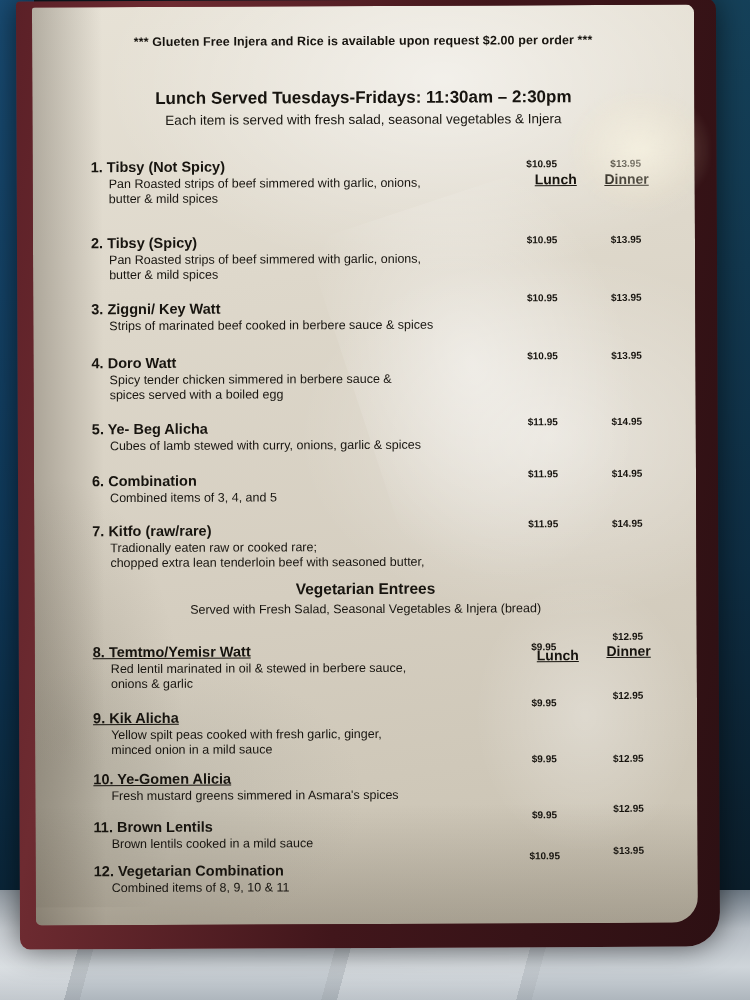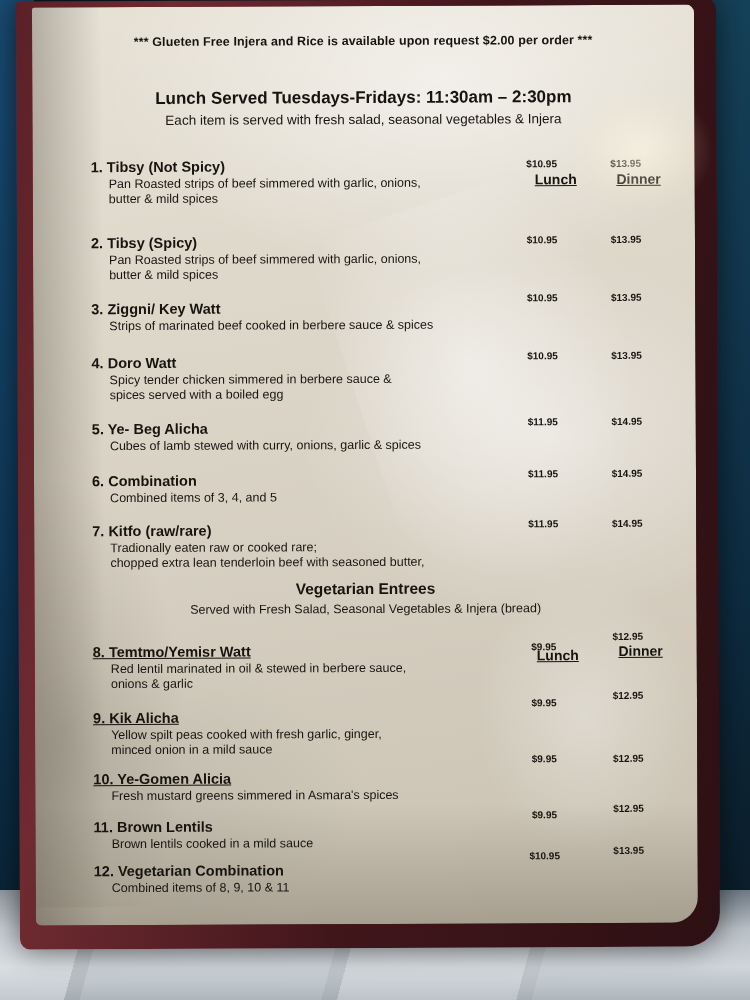--- a/index.html
+++ b/index.html
@@ -146,21 +146,21 @@
   .col-head {
     position: absolute;
     font-size: 14px;
     font-weight: bold;
     text-decoration: underline;
     text-align: right;
     width: 70px;
     margin-top: 28px;
   }
   .col-lunch { left: 474px; }
-  .col-dinner { left: 558px; }
+  .col-dinner { left: 546px; }
 
   .item {
     position: absolute;
     left: 58px;
     width: 400px;
   }
   .item-title {
     font-size: 14.5px;
     font-weight: bold;
     margin: 0;

